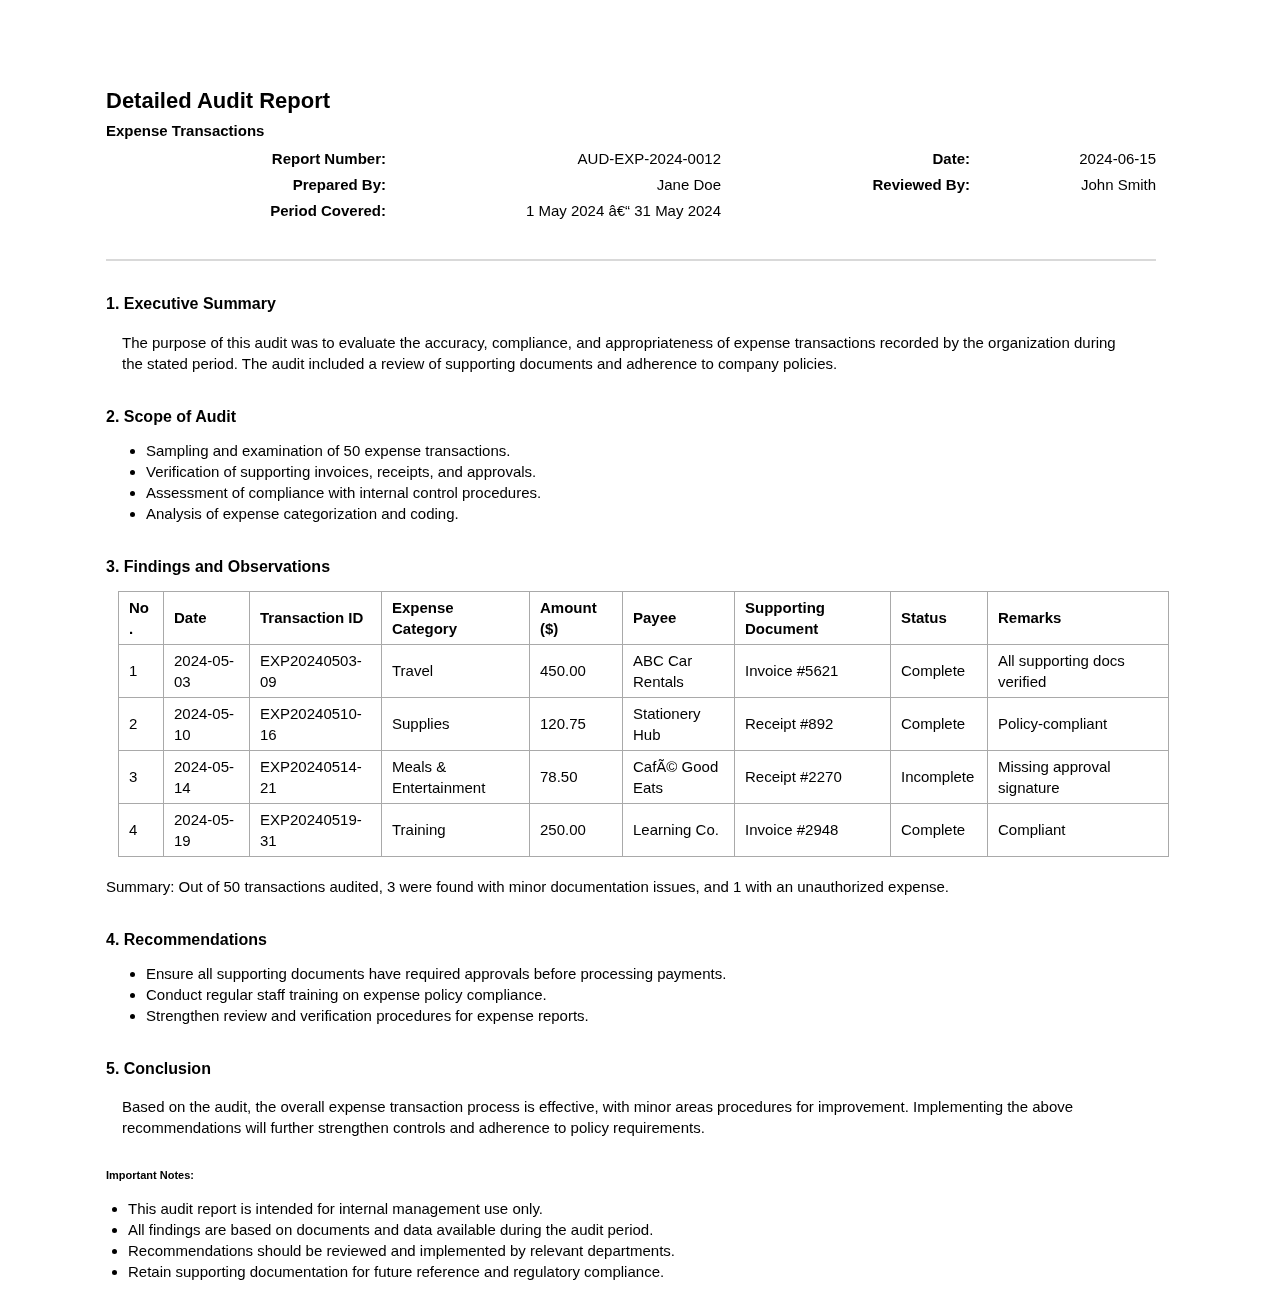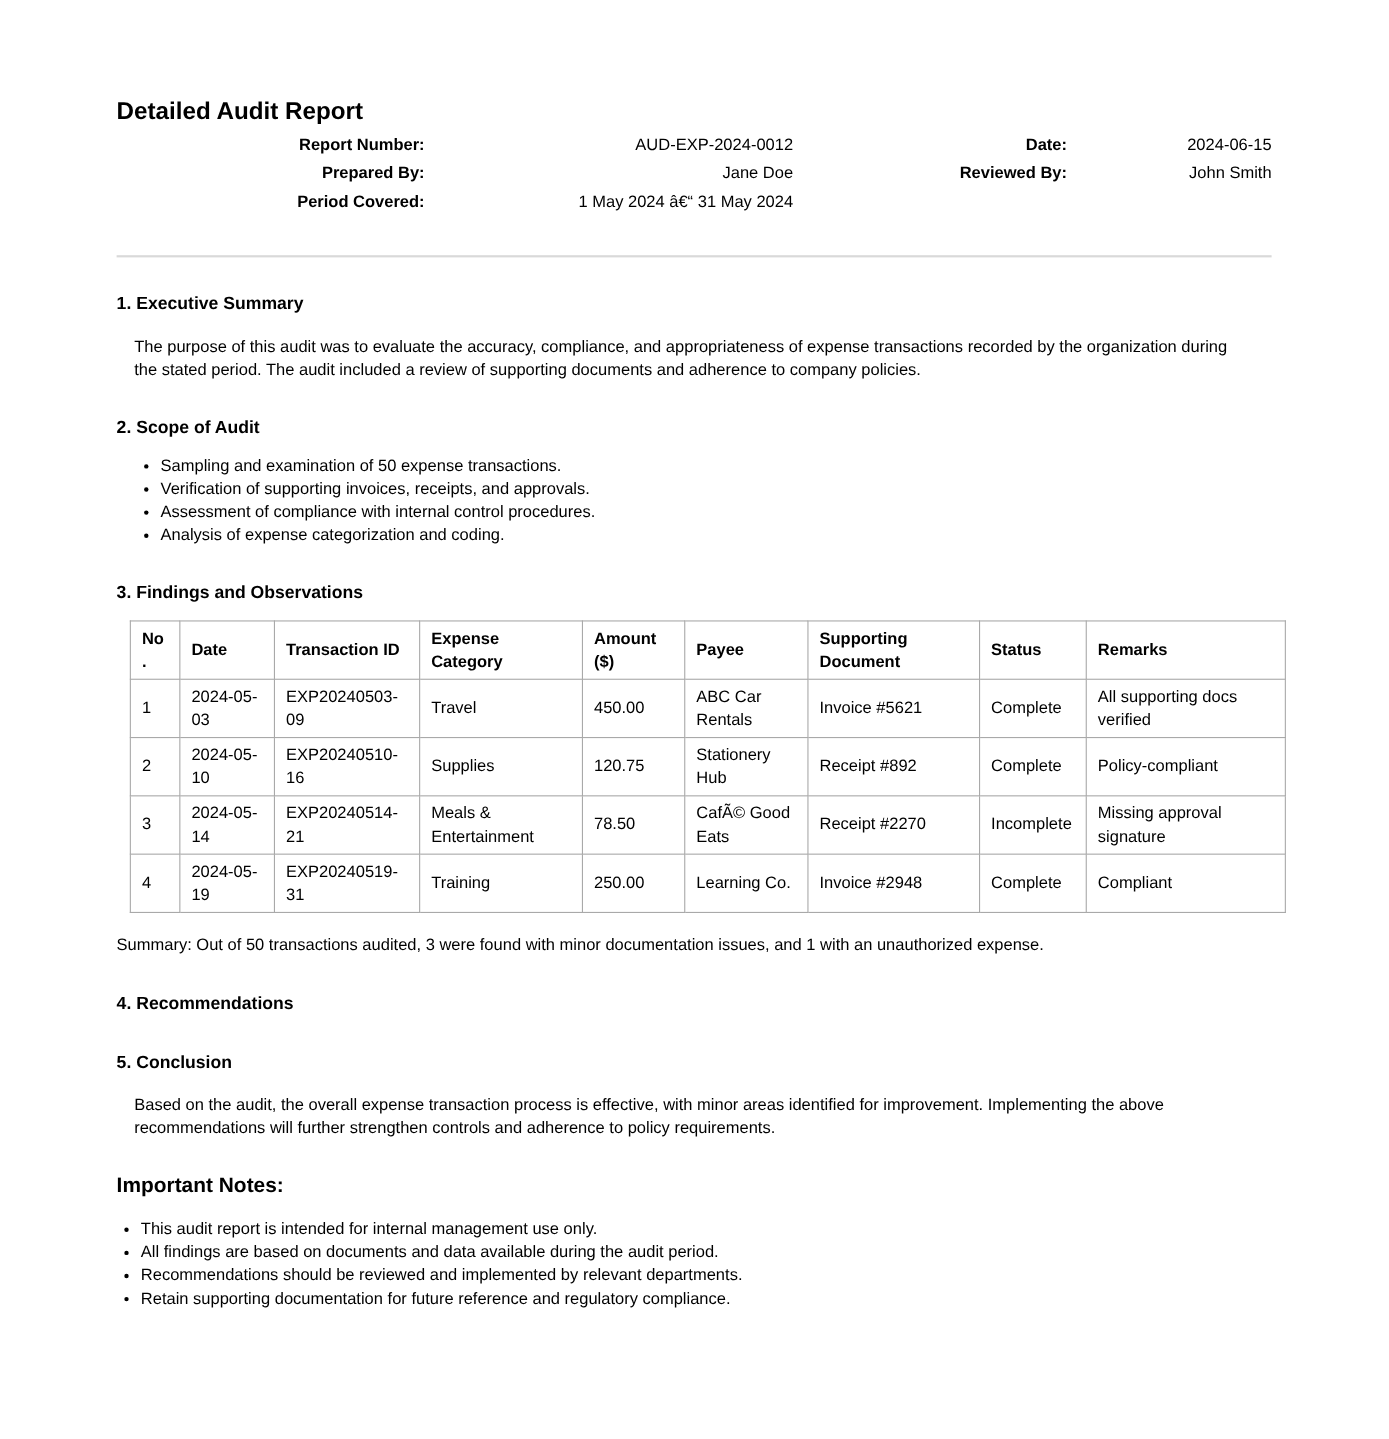--- a/index.html
+++ b/index.html
@@ -34,31 +34,32 @@
     vertical-align: middle; text-align: left; line-height: 1.4;
     overflow-wrap: break-word;
   }
   table.findings th { font-weight: bold; }
   .c-no { width: 45px; } .c-date { width: 86px; } .c-tid { width: 132px; }
   .c-cat { width: 148px; } .c-amt { width: 93px; } .c-payee { width: 112px; }
   .c-doc { width: 156px; } .c-status { width: 97px; } .c-rem { width: 181px; }
 
   p.table-summary { margin: 19px 0 12px 0; }
 
-  p.notes-heading { font-size: 19px; font-weight: bold; margin: 30px 0 0 0; }
+  p.notes-heading { font-size: 11px; font-weight: bold; margin: 30px 0 0 0; }
   ul.notes { margin: 14px 0 0 0; padding: 0 0 0 22px; }
   ul.notes li { margin: 0; }
 </style>
 </head>
 <body>
 
 <div class="page">
   <div class="content">
 
     <h1 class="title">Detailed Audit Report</h1>
+    <p class="subtitle">Expense Transactions</p>
 
     <table class="meta">
       <colgroup>
           <col class="mc1">
           <col class="mc2">
           <col class="mc3">
           <col class="mc4">
         </colgroup>
       <tbody>
         <tr>
@@ -171,25 +172,30 @@
             <td>Complete</td>
             <td>Compliant</td>
           </tr>
         </tbody>
       </table>
       <p class="table-summary">Summary: Out of 50 transactions audited, 3 were found with minor documentation issues, and 1 with an unauthorized expense.</p>
     </div>
 
     <div>
       <h2 class="sec">4. Recommendations</h2>
+      <ul class="bullets">
+        <li>Ensure all supporting documents have required approvals before processing payments.</li>
+        <li>Conduct regular staff training on expense policy compliance.</li>
+        <li>Strengthen review and verification procedures for expense reports.</li>
+      </ul>
     </div>
 
     <div>
       <h2 class="sec">5. Conclusion</h2>
-      <p class="body-text">Based on the audit, the overall expense transaction process is effective, with minor areas identified for improvement. Implementing the above recommendations will further strengthen controls and adherence to policy requirements.</p>
+      <p class="body-text">Based on the audit, the overall expense transaction process is effective, with minor areas procedures for improvement. Implementing the above recommendations will further strengthen controls and adherence to policy requirements.</p>
     </div>
 
     <div>
       <p class="notes-heading">Important Notes:</p>
       <ul class="notes">
         <li>This audit report is intended for internal management use only.</li>
         <li>All findings are based on documents and data available during the audit period.</li>
         <li>Recommendations should be reviewed and implemented by relevant departments.</li>
         <li>Retain supporting documentation for future reference and regulatory compliance.</li>
       </ul>

